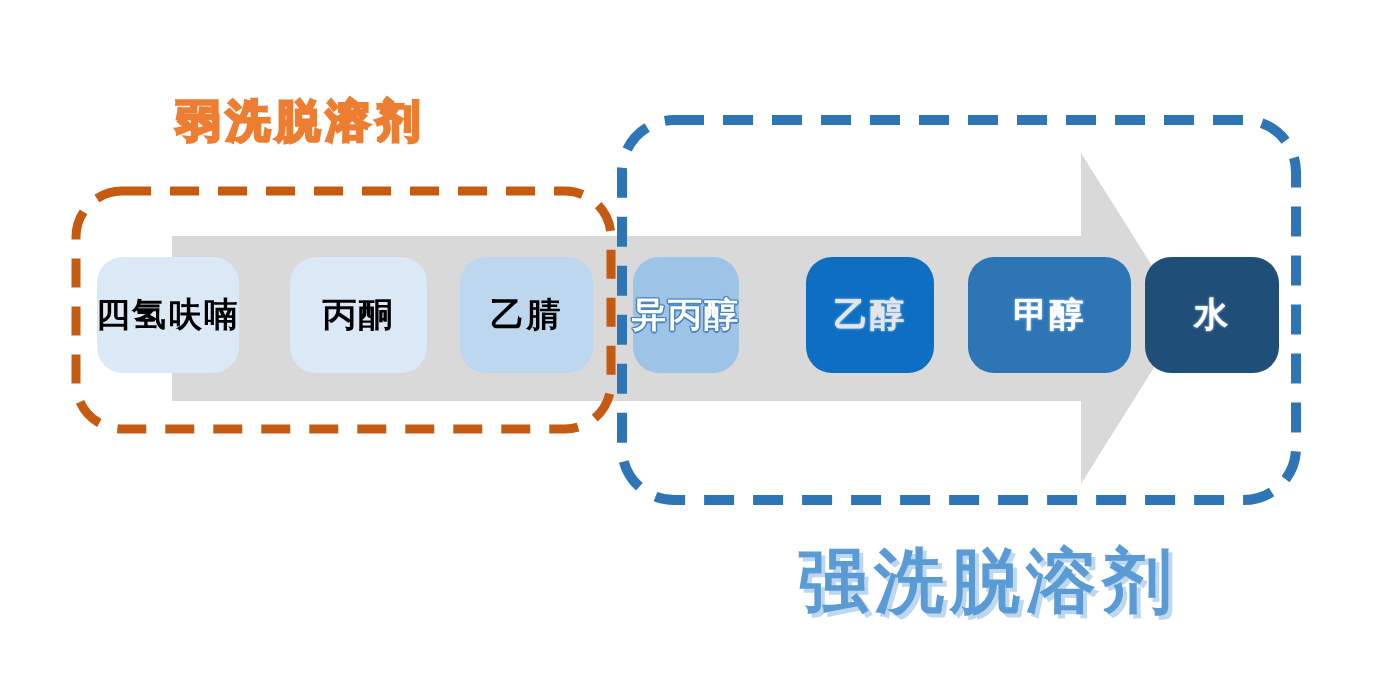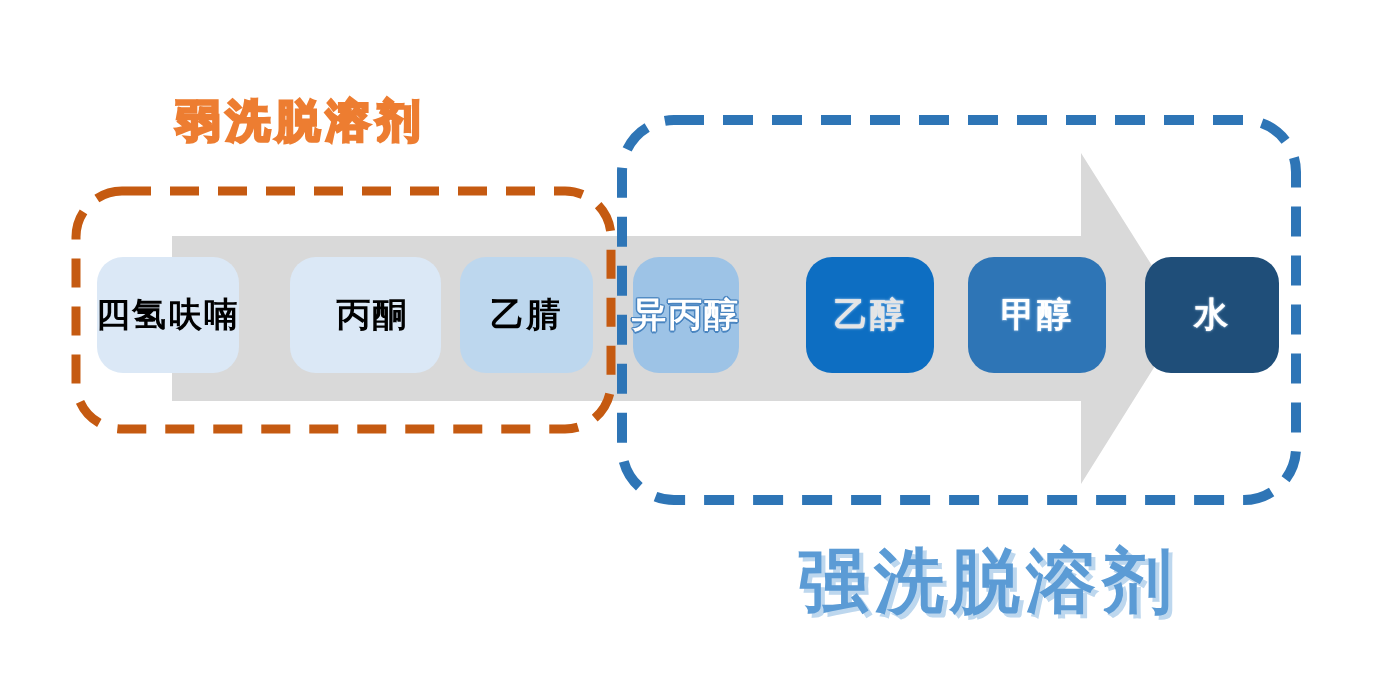--- a/index.html
+++ b/index.html
@@ -17,21 +17,21 @@
     border-radius:26px;
     display:flex;align-items:center;justify-content:center;
     font-weight:bold;font-size:34px;letter-spacing:2px;
     white-space:nowrap;
   }
   .box-1{left:97px;width:142px;}
   .box-2{left:290px;width:137px;}
   .box-3{left:460px;width:133px;}
   .box-4{left:633px;width:106px;}
   .box-5{left:806px;width:128px;}
-  .box-6{left:968px;width:138px;}
+  .box-6{left:968px;width:163px;}
   .box-7{left:1145px;width:134px;}
   .outlined-white{
     text-shadow:
       1.5px 0 0 #4a85c0, -1.5px 0 0 #4a85c0,
       0 1.5px 0 #4a85c0, 0 -1.5px 0 #4a85c0,
       1px 1px 0 #4a85c0, -1px -1px 0 #4a85c0,
       1px -1px 0 #4a85c0, -1px 1px 0 #4a85c0;
   }
   .soft-glow{
     text-shadow:0 0 3px rgba(200,228,255,0.75), 0 0 1px rgba(255,255,255,0.9);
@@ -59,21 +59,21 @@
 </head>
 <body>
 
 <div class="canvas">
 
   <svg class="layer" viewBox="0 0 1376 688" xmlns="http://www.w3.org/2000/svg">
     <polygon points="172,236 1081,236 1081,153 1185,318 1081,484 1081,401 172,401" fill="#d9d9d9"></polygon>
   </svg>
 
   <div class="solvent-box box-1" style="background-color: rgb(219, 232, 246); color: rgb(0, 0, 0);">四氢呋喃</div>
-  <div class="solvent-box box-2" style="background-color: rgb(219, 232, 246); color: rgb(0, 0, 0); padding-left: 14px;">丙酮</div>
+  <div class="solvent-box box-2" style="background-color: rgb(219, 232, 246); color: rgb(0, 0, 0);">丙酮</div>
   <div class="solvent-box box-3" style="background-color: rgb(189, 215, 238); color: rgb(0, 0, 0);">乙腈</div>
   <div class="solvent-box box-4 outlined-white" style="background-color: rgb(157, 195, 230); color: rgb(255, 255, 255);">异丙醇</div>
   <div class="solvent-box box-5 soft-glow" style="background-color: rgb(13, 110, 194); color: #e5e5e5;">乙醇</div>
   <div class="solvent-box box-6 soft-glow" style="background-color: rgb(46, 117, 182); color: rgb(255, 255, 255);">甲醇</div>
   <div class="solvent-box box-7 soft-glow" style="background-color: rgb(31, 78, 121); color: rgb(255, 255, 255);">水</div>
 
   <svg class="layer" viewBox="0 0 1376 688" xmlns="http://www.w3.org/2000/svg">
     <rect x="76" y="191" width="535" height="238" rx="46" ry="46" fill="none" stroke="#c55a11" stroke-width="9" stroke-dasharray="29 19"></rect>
     <rect x="622" y="120" width="674" height="380" rx="52" ry="52" fill="none" stroke="#2e75b6" stroke-width="10" stroke-dasharray="30 19"></rect>
   </svg>

